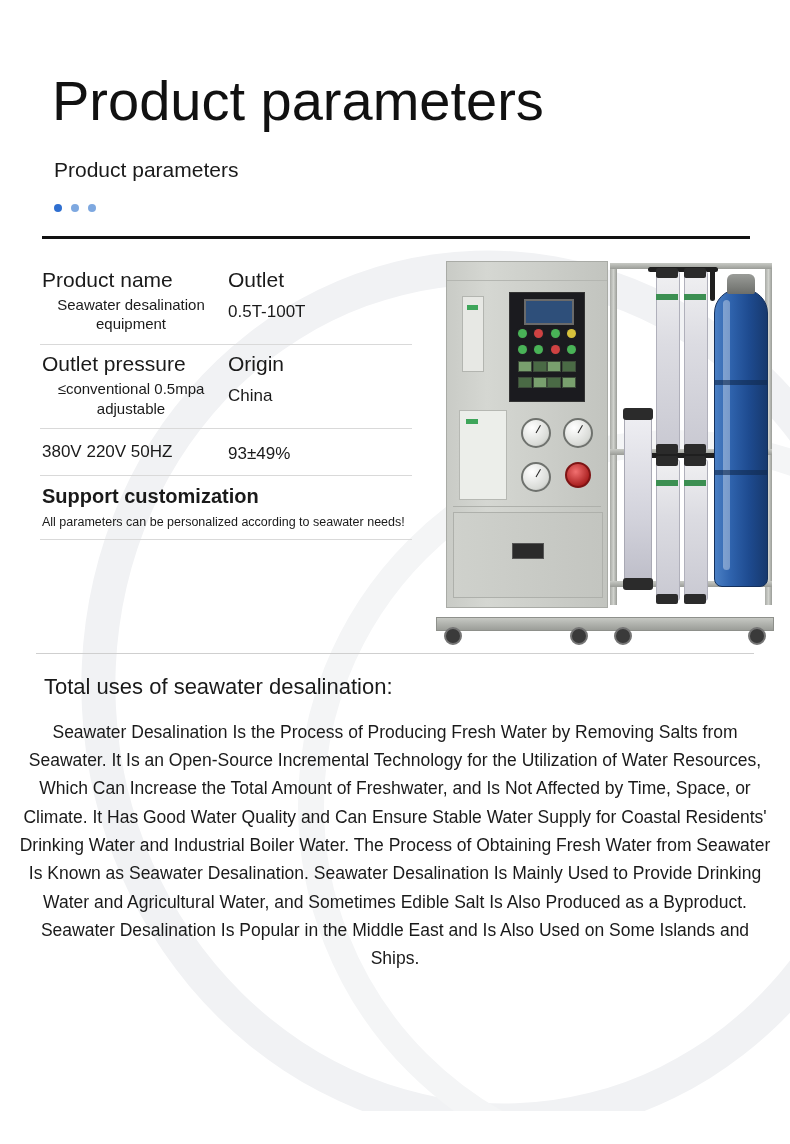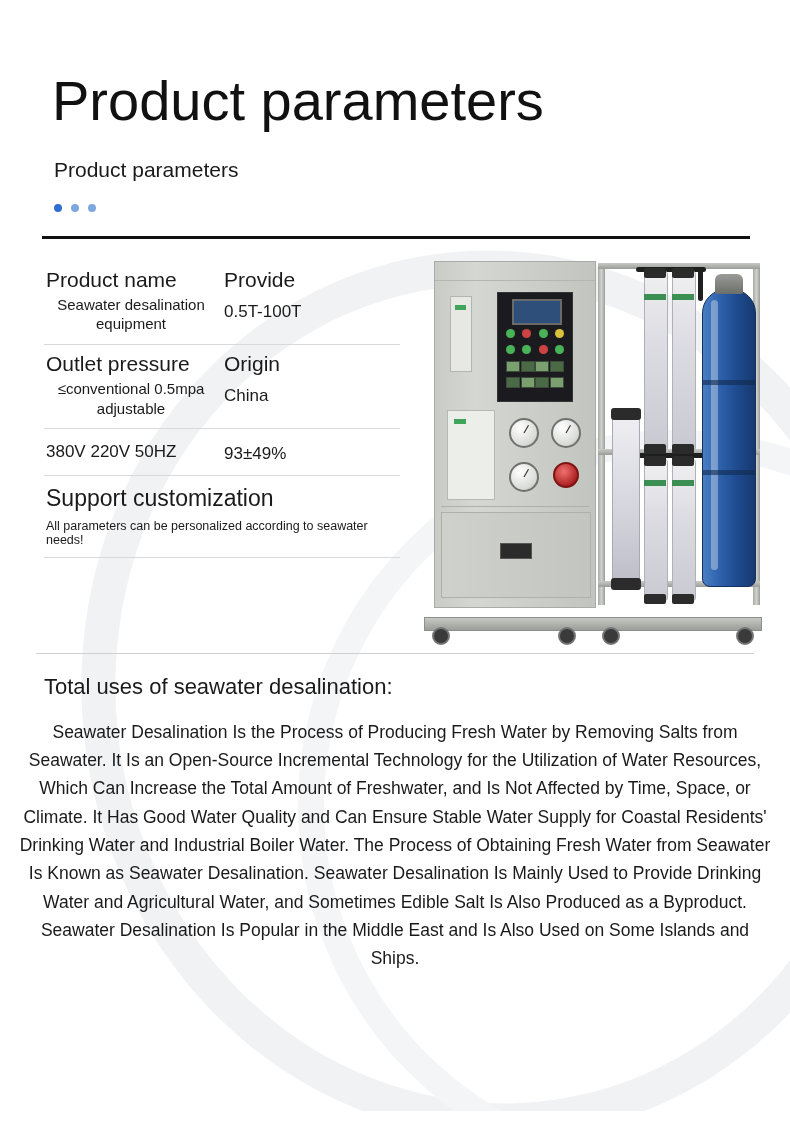--- a/index.html
+++ b/index.html
@@ -91,22 +91,23 @@
   }
 
   .spec-area {
     display: flex;
     align-items: flex-start;
     padding: 22px 0 0 0;
   }
 
   .spec-table {
     width: 400px;
-    padding-left: 44px;
+    padding-left: 28px;
     box-sizing: border-box;
+    margin-left: 12px;
   }
 
   .spec-row {
     display: flex;
     border-bottom: 1px solid #d9d9d9;
     padding: 4px 0 8px 0;
   }
   .spec-row:last-child { border-bottom: 1px solid #d9d9d9; }
 
   .spec-cell {
@@ -139,21 +140,21 @@
     font-size: 17px;
     text-align: left;
     margin-top: 6px;
   }
 
   .full-row {
     display: block;
     padding: 8px 0 10px 2px;
     border-bottom: 1px solid #d9d9d9;
   }
-  .full-row .spec-label { font-size: 23px; }
+  .full-row .spec-label { font-size: 20px; font-weight: bold; }
   .full-note {
     font-size: 12.5px;
     margin-top: 6px;
     color: #1a1a1a;
   }
 
   
   .photo {
     position: relative;
     width: 360px;
@@ -392,21 +393,21 @@
     <div class="spec-area">
 
       <div class="spec-table">
 
         <div class="spec-row">
           <div class="spec-cell">
             <div class="spec-label">Product name</div>
             <div class="spec-value">Seawater desalination equipment</div>
           </div>
           <div class="spec-cell right-div">
-            <div class="spec-label">Provide</div>
+            <div class="spec-label">Outlet</div>
             <div class="spec-value big">0.5T-100T</div>
           </div>
         </div>
 
         <div class="spec-row">
           <div class="spec-cell">
             <div class="spec-label">Outlet pressure</div>
             <div class="spec-value">≤conventional 0.5mpa adjustable</div>
           </div>
           <div class="spec-cell right-div">

